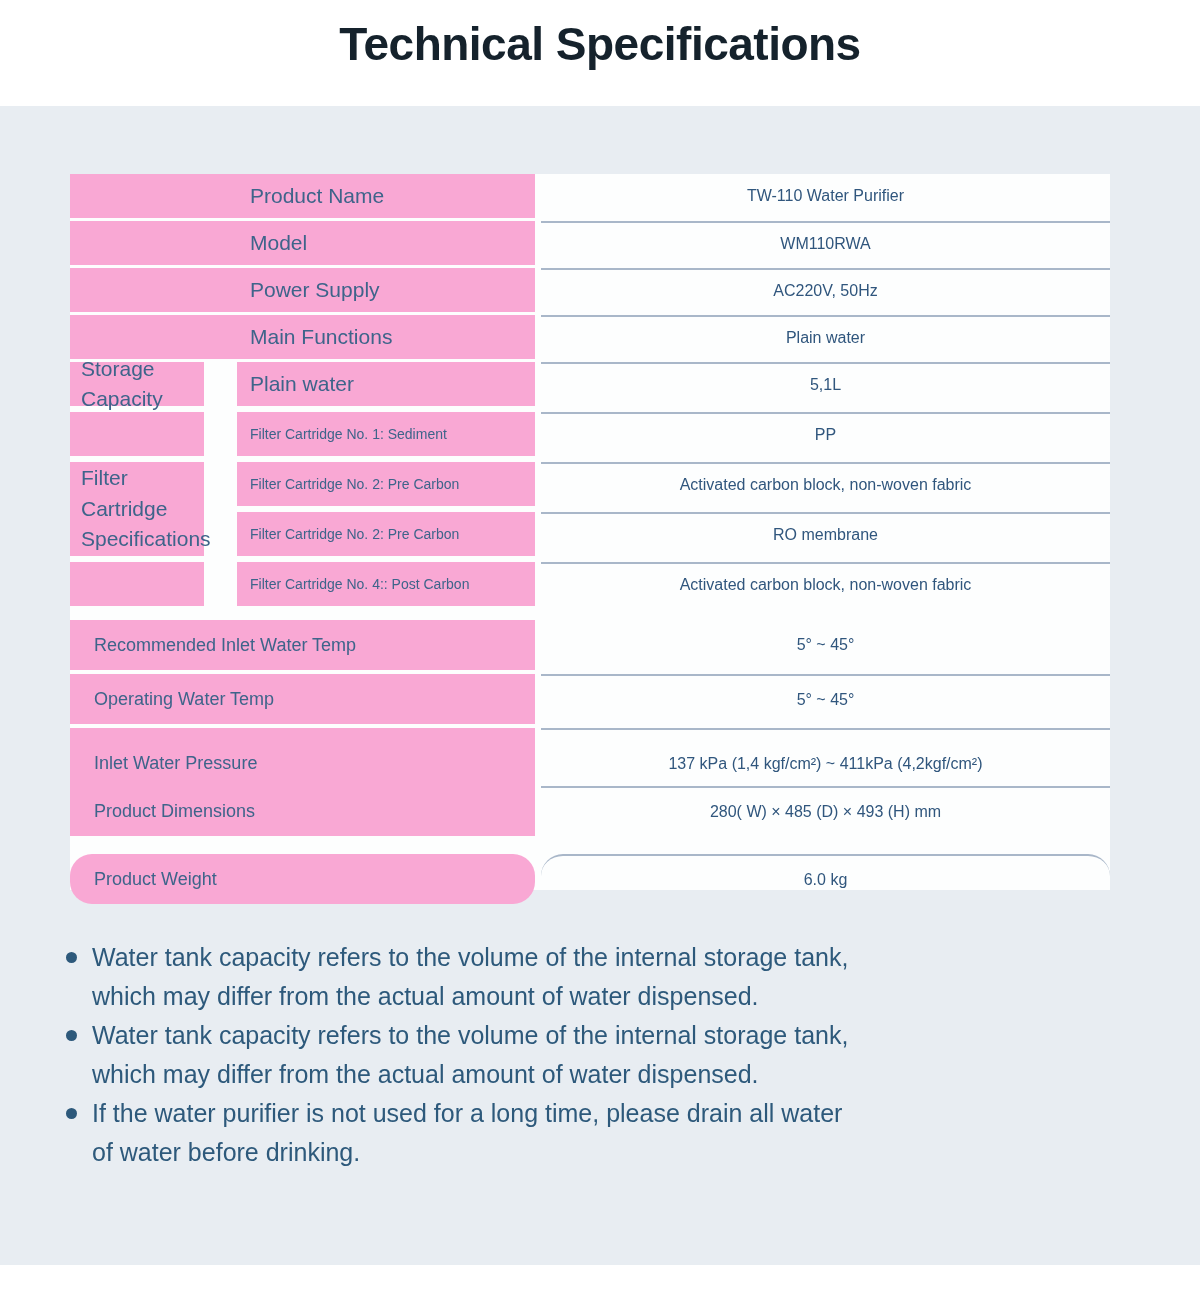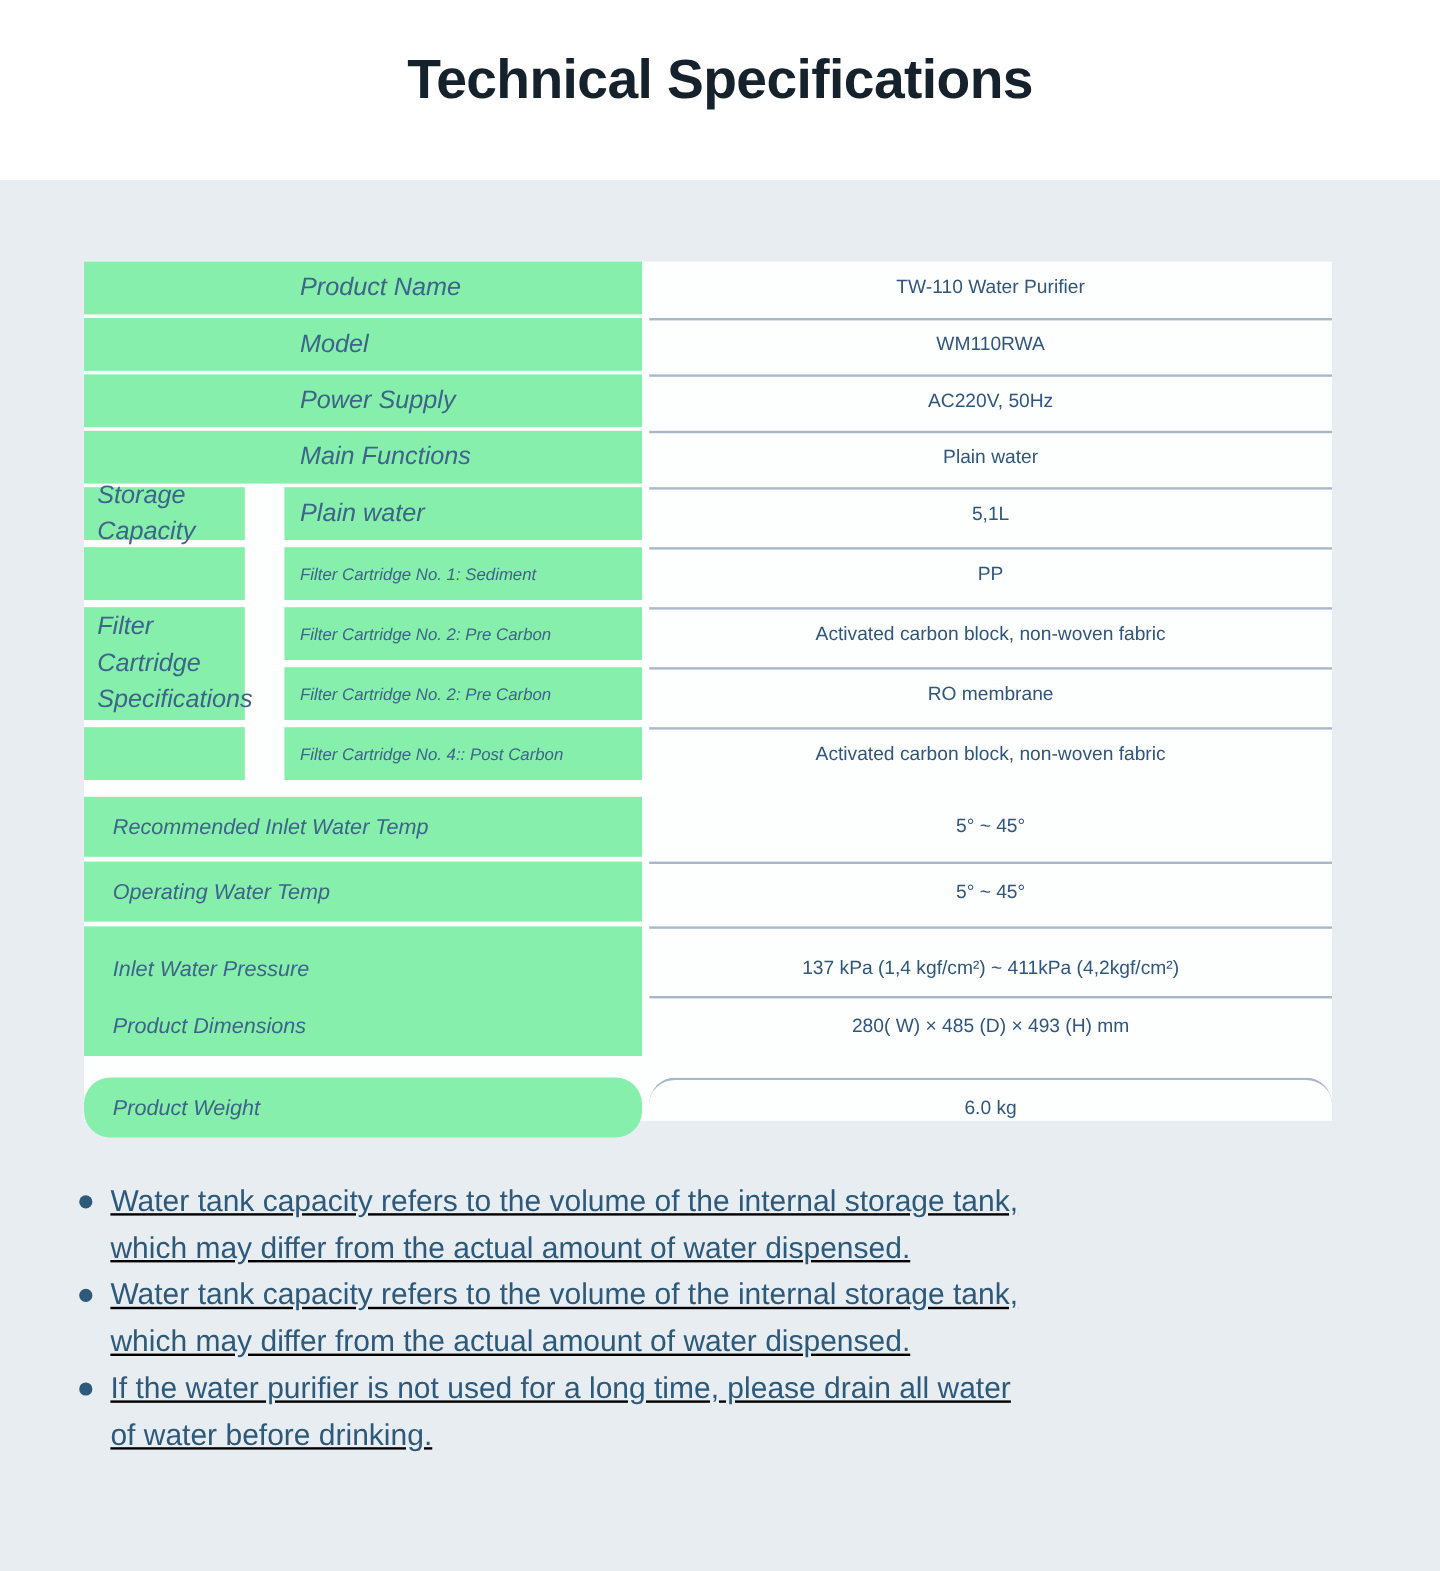--- a/index.html
+++ b/index.html
@@ -1,31 +1,31 @@
 <!DOCTYPE html>
 <html><head>
 <meta charset="utf-8">
 <style>
   * { margin: 0; padding: 0; box-sizing: border-box; }
   html, body { width: 1200px; background: #ffffff; }
   body { height: 1309px; font-family: "Liberation Sans", sans-serif; overflow: hidden; }
 
-  .header { height: 150px; background: #ffffff; display: flex; align-items: center; justify-content: center; }
+  .header { height: 106px; background: #ffffff; display: flex; align-items: center; justify-content: center; }
   .page-title {
     font-size: 46px; font-weight: 800; color: #15222c; letter-spacing: -0.5px;
     padding-bottom: 18px;
   }
 
   .section { height: 1159px; background: #e8edf2; padding-top: 68px; }
 
   .spec-table { position: relative; width: 1040px; height: 716px; margin-left: 70px; }
   .underlay { position: absolute; left: 0; top: 0; width: 1040px; height: 716px; background: #fdfefe; }
 
   .cell { position: absolute; display: flex; align-items: center; }
-  .lbl { background: #86efac; color: #3e648a; font-style: italic; }
+  .lbl { background: #f9a8d4; color: #3e648a; }
 
   
   .lblA { left: 0; width: 465px; font-size: 21px; padding-left: 180px; }
   
   .lblC { left: 0; width: 465px; font-size: 18px; padding-left: 24px; }
   
   .col1 { left: 0; width: 134px; font-size: 21px; padding-left: 11px; line-height: 1.45; }
   
   .col2 { left: 167px; width: 298px; font-size: 21px; padding-left: 13px; }
   .col2.sm { font-size: 14px; }
@@ -43,21 +43,21 @@
   .y6  { top: 288px; height: 44px; }
   .y7  { top: 338px; height: 44px; }
   .y8  { top: 388px; height: 44px; }
   .y9  { top: 446px; height: 50px; }
   .y10 { top: 500px; height: 50px; }
   .y11 { top: 554px; height: 70px; }
   .y12 { top: 612px; height: 50px; }
   .y13 { top: 680px; height: 50px; border-radius: 22px; }
   .merged { top: 288px; height: 94px; }
 
-  .notes { margin: 48px 60px 16px 64px; text-decoration: underline; }
+  .notes { margin: 48px 60px 16px 64px; }
   .note { position: relative; padding-left: 28px; color: #2d597b; font-size: 25px; line-height: 39px; }
   .bullet { position: absolute; left: 2px; top: 14px; width: 11px; height: 11px; border-radius: 50%; background: #2d597b; }
 </style>
 </head>
 <body>
 
 <div class="header">
   <div class="page-title">Technical Specifications</div>
 </div>
 

